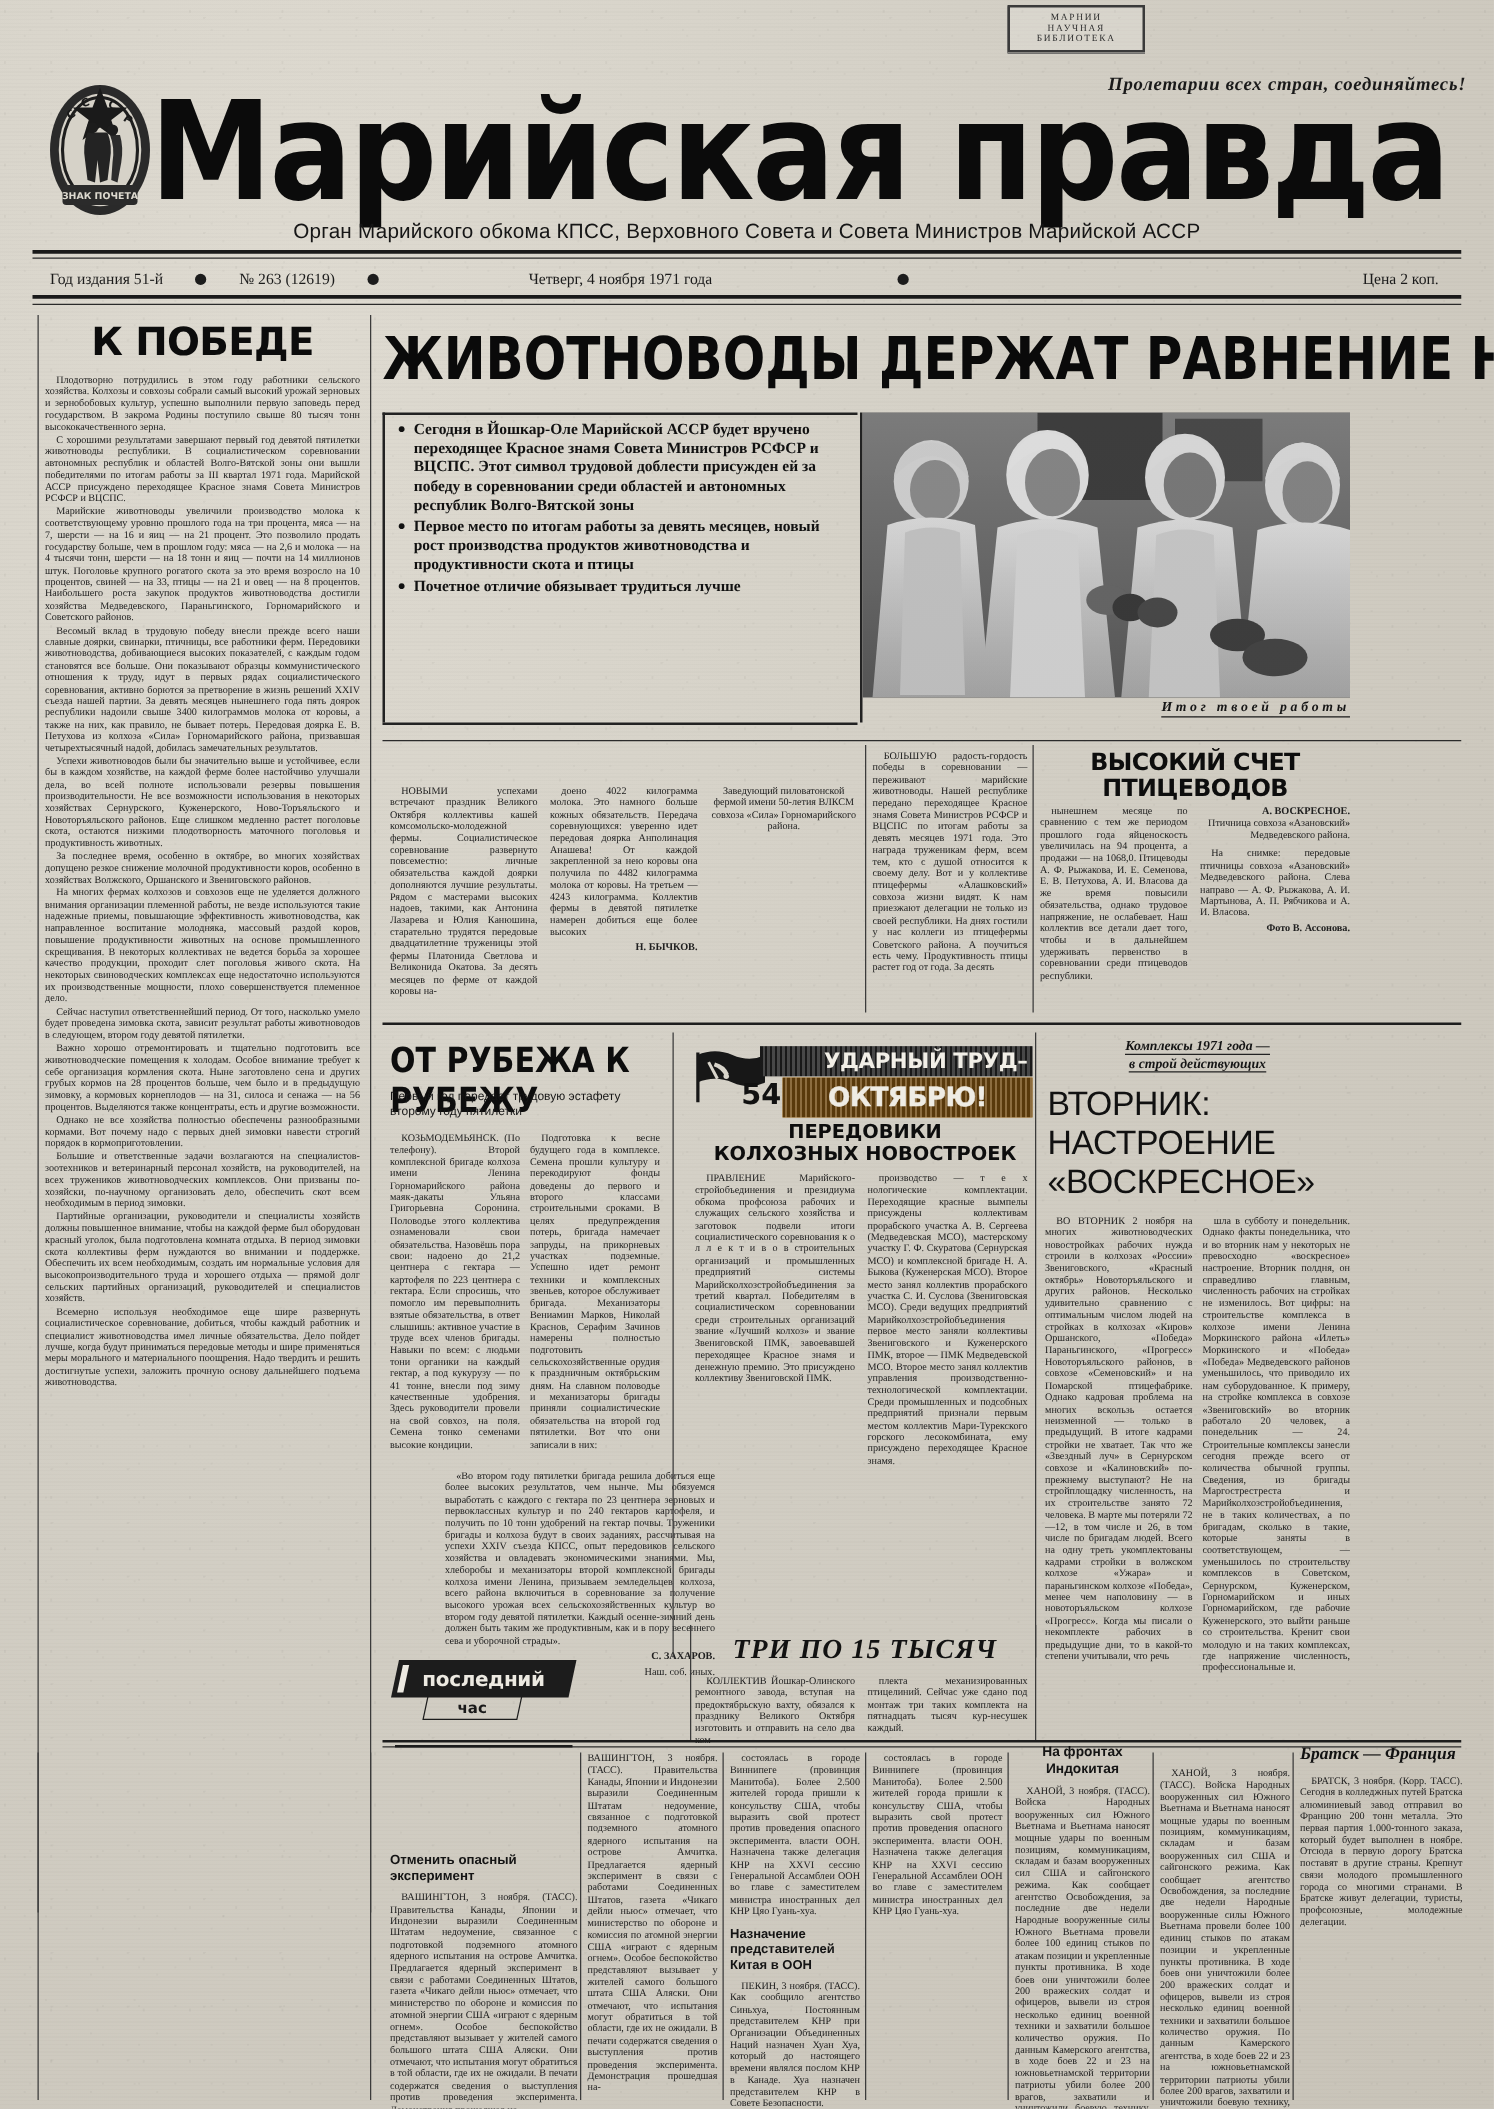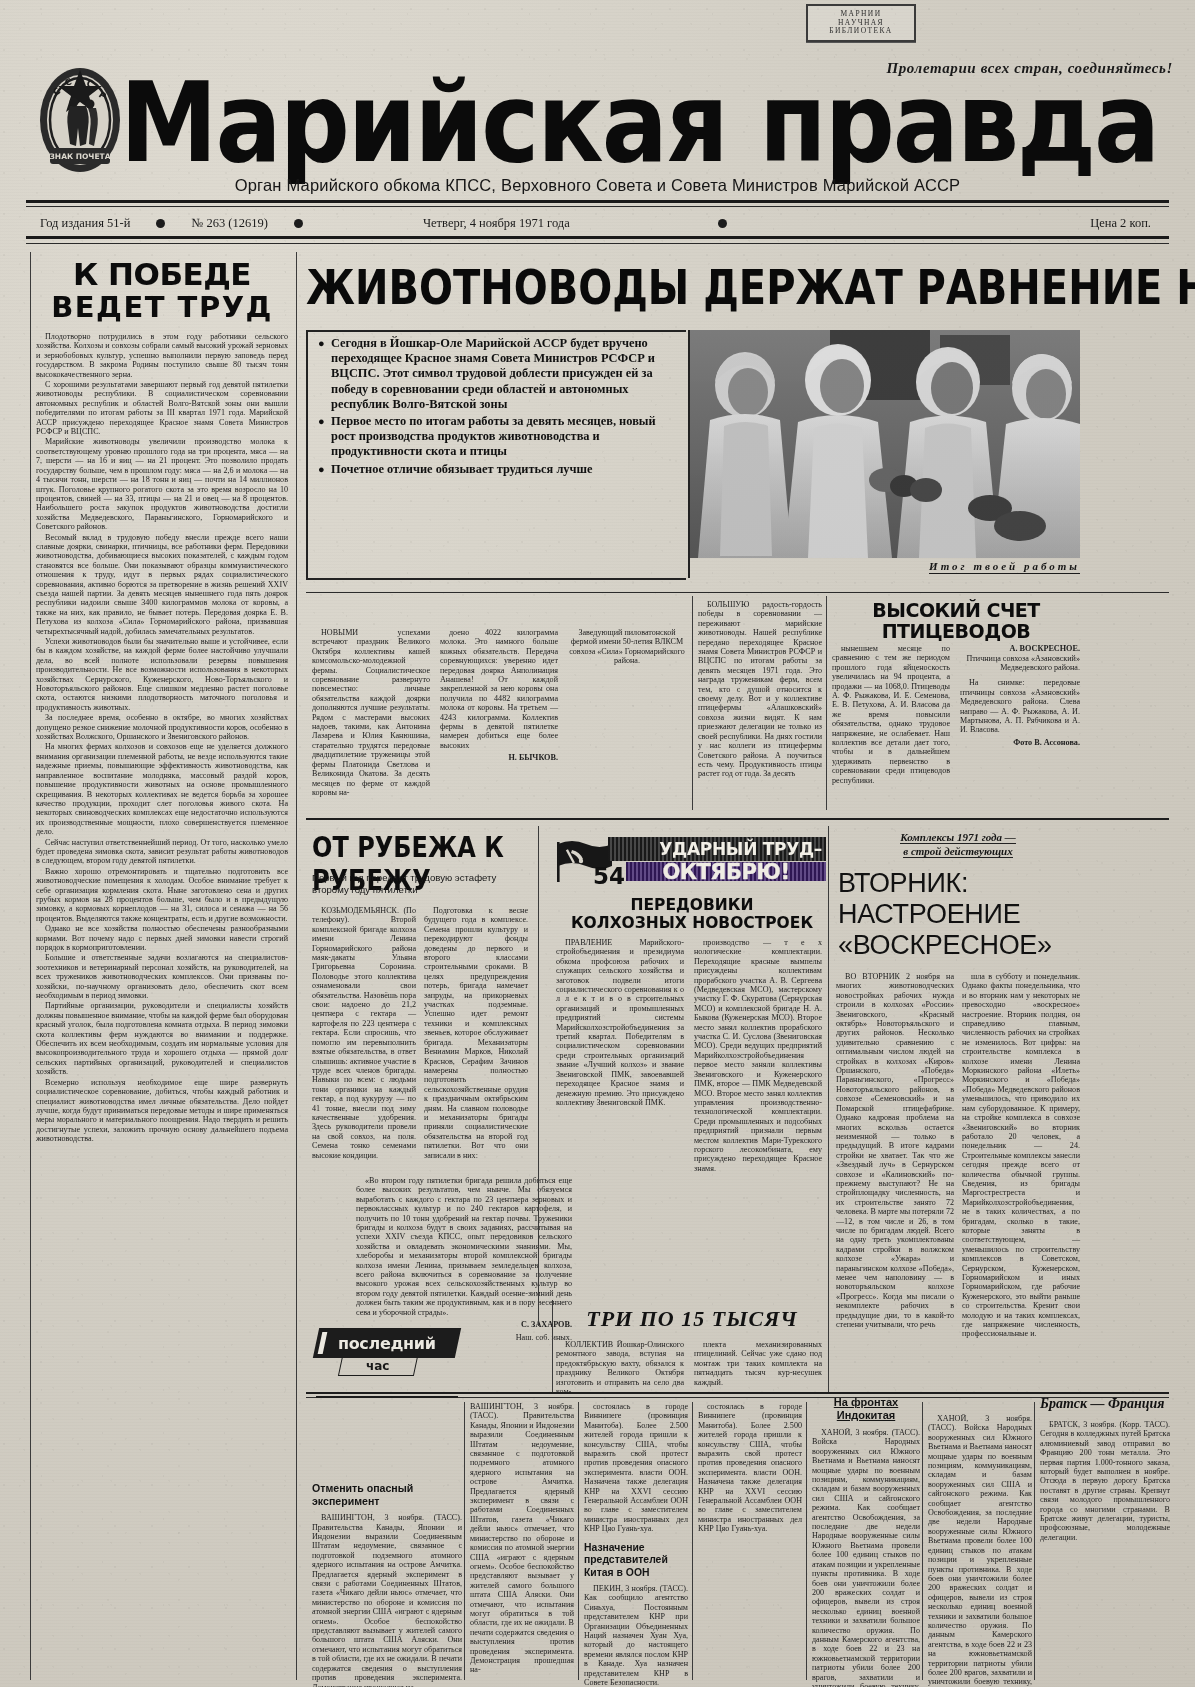--- a/index.html
+++ b/index.html
@@ -181,22 +181,22 @@
   }
   .b-strip1 .hatch{position:absolute;left:0;top:0;bottom:0;right:0;
     background:repeating-linear-gradient(90deg,#151515 0 2px,#6a6a6a 2px 4px);opacity:.55;}
   .b-strip1 .lbl{position:relative;z-index:2;letter-spacing:-0.3px;}
   .b-54{
     position:absolute;left:36px;top:26px;width:34px;height:27px;
     color:#111;font-family:"DejaVu Sans",sans-serif;font-weight:bold;font-size:23px;
     display:flex;align-items:center;justify-content:center;
   }
   .b-strip2{
-    position:absolute;left:70px;top:26px;width:200px;height:19px;
-    background:#4c1d95;
+    position:absolute;left:70px;top:26px;width:200px;height:32px;
+    background:#a16207;
     display:flex;align-items:center;justify-content:center;
     overflow:hidden;
   }
   .b-strip2 .hatch{position:absolute;inset:0;
     background:repeating-linear-gradient(90deg,#101010 0 2px,#777 2px 4px);opacity:.5;}
   .b-strip2 .lbl{
     position:relative;z-index:2;color:#efece4;
     font-family:"DejaVu Sans",sans-serif;font-weight:bold;font-size:21px;letter-spacing:-0.5px;
     -webkit-text-stroke:0.4px #efece4;
   }
@@ -275,21 +275,20 @@
   </div>
   <div class="rule-thick" style="top:236px;"></div>
   <div class="rule-thin" style="top:243px;"></div>
 
   <div class="col-rule" style="left:30px;top:252px;height:1278px;"></div>
   <div class="col-rule" style="left:296px;top:252px;height:1278px;"></div>
 
   <div class="edit-box">
     <div class="edit-hl">
       <div>К ПОБЕДЕ</div>
-      <div class="l2">ВЕДЕТ ТРУД</div>
     </div>
     <div class="body-txt" style="margin-top:8px;">
       <p>Плодотворно потрудились в этом году работники сельского хозяйства. Колхозы и совхозы собрали самый высокий урожай зерновых и зернобобовых культур, успешно выполнили первую заповедь перед государством. В закрома Родины поступило свыше 80 тысяч тонн высококачественного зерна.</p>
       <p>С хорошими результатами завершают первый год девятой пятилетки животноводы республики. В социалистическом соревновании автономных республик и областей Волго-Вятской зоны они вышли победителями по итогам работы за III квартал 1971 года. Марийской АССР присуждено переходящее Красное знамя Совета Министров РСФСР и ВЦСПС.</p>
       <p>Марийские животноводы увеличили производство молока к соответствующему уровню прошлого года на три процента, мяса — на 7, шерсти — на 16 и яиц — на 21 процент. Это позволило продать государству больше, чем в прошлом году: мяса — на 2,6 и молока — на 4 тысячи тонн, шерсти — на 18 тонн и яиц — почти на 14 миллионов штук. Поголовье крупного рогатого скота за это время возросло на 10 процентов, свиней — на 33, птицы — на 21 и овец — на 8 процентов. Наибольшего роста закупок продуктов животноводства достигли хозяйства Медведевского, Параньгинского, Горномарийского и Советского районов.</p>
       <p>Весомый вклад в трудовую победу внесли прежде всего наши славные доярки, свинарки, птичницы, все работники ферм. Передовики животноводства, добивающиеся высоких показателей, с каждым годом становятся все больше. Они показывают образцы коммунистического отношения к труду, идут в первых рядах социалистического соревнования, активно борются за претворение в жизнь решений XXIV съезда нашей партии. За девять месяцев нынешнего года пять доярок республики надоили свыше 3400 килограммов молока от коровы, а также на них, как правило, не бывает потерь. Передовая доярка Е. В. Петухова из колхоза «Сила» Горномарийского района, призвавшая четырехтысячный надой, добилась замечательных результатов.</p>
       <p>Успехи животноводов были бы значительно выше и устойчивее, если бы в каждом хозяйстве, на каждой ферме более настойчиво улучшали дела, во всей полноте использовали резервы повышения производительности. Не все возможности использования в некоторых хозяйствах Сернурского, Куженерского, Ново-Торъяльского и Новоторъяльского районов. Еще слишком медленно растет поголовье скота, остаются низкими плодотворность маточного поголовья и продуктивность животных.</p>
       <p>За последнее время, особенно в октябре, во многих хозяйствах допущено резкое снижение молочной продуктивности коров, особенно в хозяйствах Волжского, Оршанского и Звениговского районов.</p>
       <p>На многих фермах колхозов и совхозов еще не уделяется должного внимания организации племенной работы, не везде используются такие надежные приемы, повышающие эффективность животноводства, как направленное воспитание молодняка, массовый раздой коров, повышение продуктивности животных на основе промышленного скрещивания. В некоторых коллективах не ведется борьба за хорошее качество продукции, проходит слет поголовья живого скота. На некоторых свиноводческих комплексах еще недостаточно используются их производственные мощности, плохо совершенствуется племенное дело.</p>
       <p>Сейчас наступил ответственнейший период. От того, насколько умело будет проведена зимовка скота, зависит результат работы животноводов в следующем, втором году девятой пятилетки.</p>
@@ -587,21 +586,21 @@
     </div>
   </div>
 
   <div class="body-txt" style="position:absolute;left:698px;top:1402px;width:104px;">
     <p>состоялась в городе Виннипеге (провинция Манитоба). Более 2.500 жителей города пришли к консульству США, чтобы выразить свой протест против проведения опасного эксперимента.
 
 власти ООН. Назначена также делегация КНР на XXVI сессию Генеральной Ассамблеи ООН во главе с заместителем министра иностранных дел КНР Цяо Гуань-хуа.</p>
   </div>
 
   <div style="position:absolute;left:812px;top:1396px;width:108px;">
-    <div style="font-family:'Liberation Sans',sans-serif;font-weight:bold;font-size:11px;line-height:13px;color:#141414;text-align:center;text-decoration:underline;">
+    <div style="font-family:'Liberation Sans',sans-serif;font-weight:bold;font-size:11px;line-height:13px;color:#141414;text-align:center;">
       <div>На фронтах</div>
       <div>Индокитая</div>
     </div>
     <div class="body-txt" style="margin-top:6px;">
       <p>ХАНОЙ, 3 ноября. (ТАСС). Войска Народных вооруженных сил Южного Вьетнама и Вьетнама наносят мощные удары по военным позициям, коммуникациям, складам и базам вооруженных сил США и сайгонского режима. Как сообщает агентство Освобождения, за последние две недели Народные вооруженные силы Южного Вьетнама провели более 100 единиц стыков по атакам позиции и укрепленные пункты противника. В ходе боев они уничтожили более 200 вражеских солдат и офицеров, вывели из строя несколько единиц военной техники и захватили большое количество оружия.
 
 По данным Камерского агентства, в ходе боев 22 и 23 на южновьетнамской территории патриоты убили более 200 врагов, захватили и уничтожили боевую технику, вывели из строя несколько автомашин.</p>
     </div>
   </div>
 

